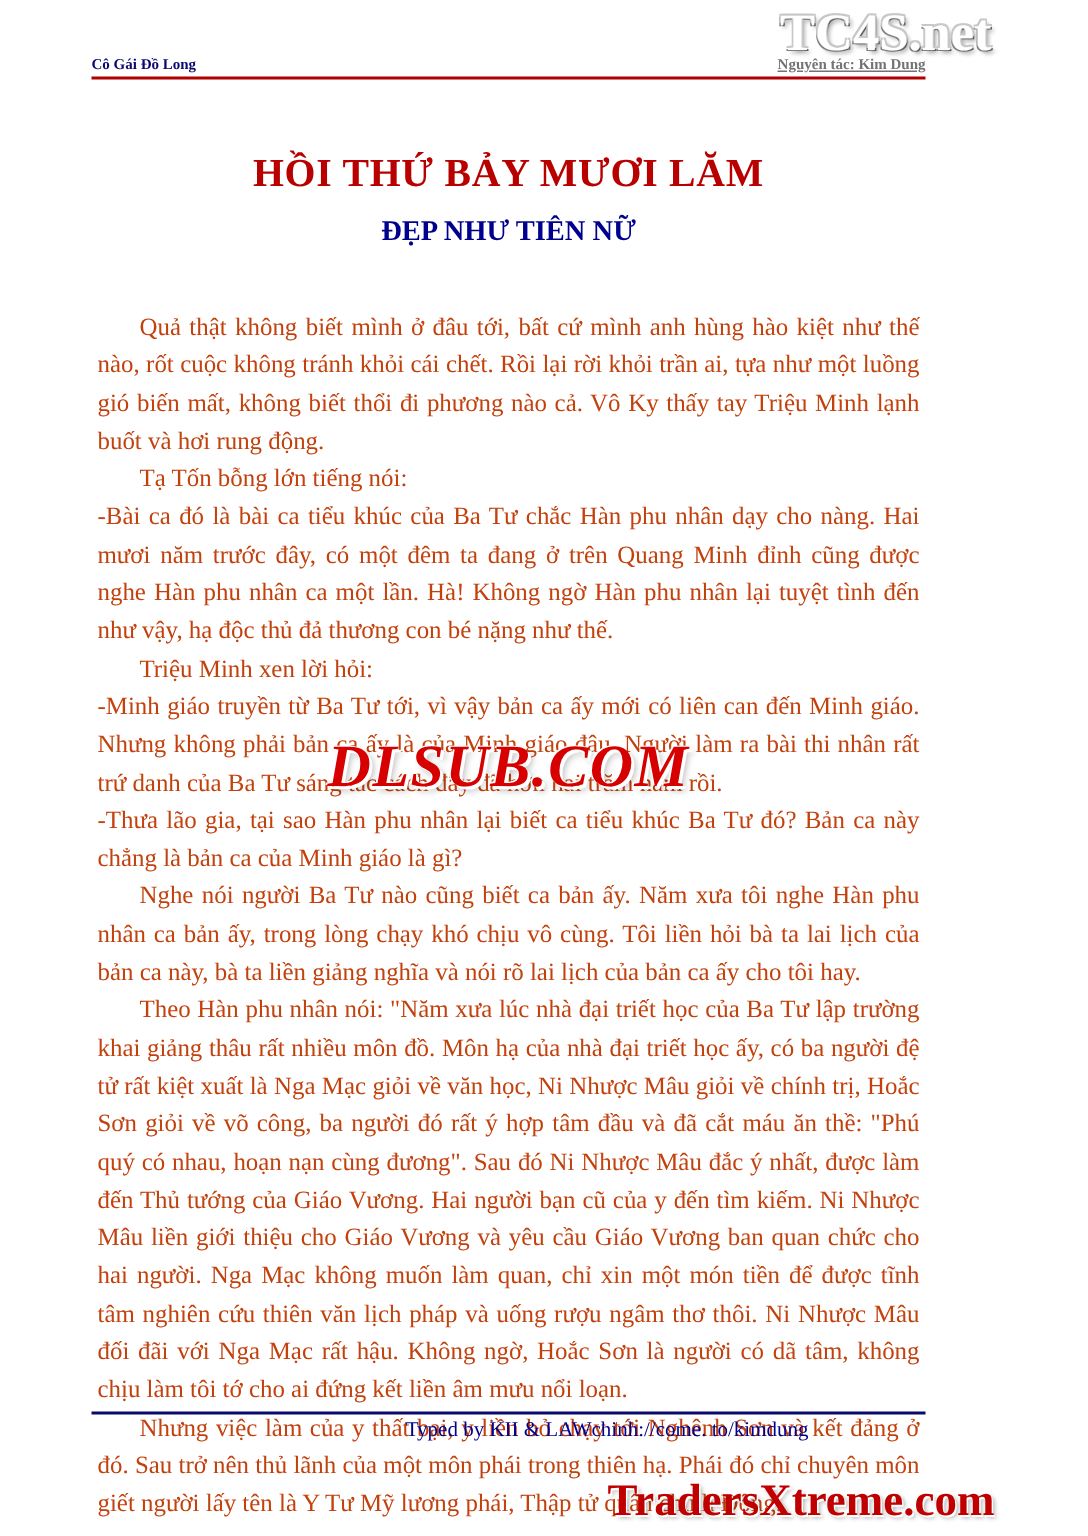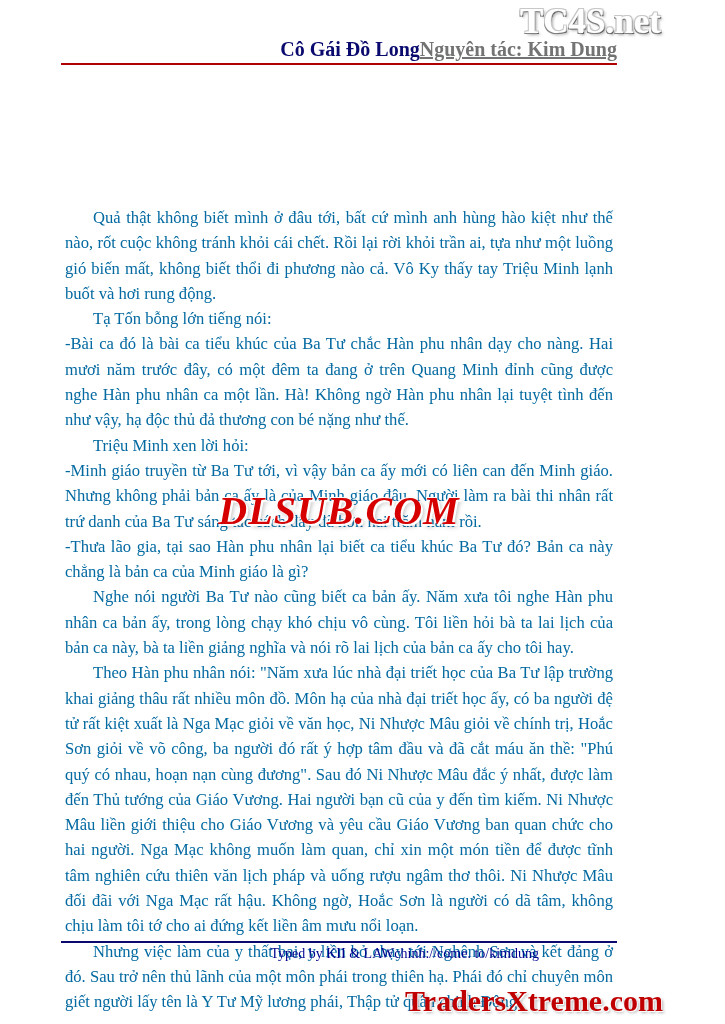--- a/index.html
+++ b/index.html
@@ -47,23 +47,23 @@
   
   .header {
     position: absolute;
     left: 58px;
     right: 58px;
     top: 38px;
     height: 24px;
   }
   .header-row {
     display: flex;
-    justify-content: flex-end;
+    justify-content: space-between;
     align-items: flex-end;
-    font-size: 20px;
+    font-size: 10px;
     font-weight: bold;
     font-family: "Liberation Serif", serif;
   }
   .header-left { color: #0a0a6e; }
   .header-right { color: #737373; text-decoration: underline; }
   .header-rule {
     margin-top: 2px;
     height: 2px;
     background: #b00000;
     width: 100%;
@@ -96,21 +96,21 @@
   
   .body-text {
     position: absolute;
     left: 62px;
     right: 62px;
     top: 205px;
     font-size: 16.6px;
     line-height: 25.3px;
     text-align: justify;
     font-family: "Liberation Serif", serif;
-    color: #0369a1;
+    color: #c2410c;
   }
   .body-text p {
     margin: 0;
     text-indent: 28px;
   }
   .body-text p.noindent {
     text-indent: 0;
   }
 
   
@@ -182,20 +182,24 @@
   <div class="watermark-top">TC4S.net</div>
 
   <div class="header">
     <div class="header-row">
       <div class="header-left">Cô Gái Đồ Long</div>
       <div class="header-right">Nguyên tác: Kim Dung</div>
     </div>
     <div class="header-rule"></div>
   </div>
 
+  <div class="title-block">
+    <div class="title-main">HỒI THỨ BẢY MƯƠI LĂM</div>
+    <div class="title-sub">ĐẸP NHƯ TIÊN NỮ</div>
+  </div>
 
   <div class="body-text">
     <p>Quả thật không biết mình ở đâu tới, bất cứ mình anh hùng hào kiệt như thế nào, rốt cuộc không tránh khỏi cái chết. Rồi lại rời khỏi trần ai, tựa như một luồng gió biến mất, không biết thổi đi phương nào cả. Vô Ky thấy tay Triệu Minh lạnh buốt và hơi rung động.</p>
     <p>Tạ Tốn bỗng lớn tiếng nói:</p>
     <p class="noindent">-Bài ca đó là bài ca tiểu khúc của Ba Tư chắc Hàn phu nhân dạy cho nàng. Hai mươi năm trước đây, có một đêm ta đang ở trên Quang Minh đỉnh cũng được nghe Hàn phu nhân ca một lần. Hà! Không ngờ Hàn phu nhân lại tuyệt tình đến như vậy, hạ độc thủ đả thương con bé nặng như thế.</p>
     <p>Triệu Minh xen lời hỏi:</p>
     <p class="noindent">-Minh giáo truyền từ Ba Tư tới, vì vậy bản ca ấy mới có liên can đến Minh giáo. Nhưng không phải bản ca ấy là của Minh giáo đâu. Người làm ra bài thi nhân rất trứ danh của Ba Tư sáng tác cách đây đã hơn hai trăm năm rồi.</p>
     <p class="noindent">-Thưa lão gia, tại sao Hàn phu nhân lại biết ca tiểu khúc Ba Tư đó? Bản ca này chẳng là bản ca của Minh giáo là gì?</p>
     <p>Nghe nói người Ba Tư nào cũng biết ca bản ấy. Năm xưa tôi nghe Hàn phu nhân ca bản ấy, trong lòng chạy khó chịu vô cùng. Tôi liền hỏi bà ta lai lịch của bản ca này, bà ta liền giảng nghĩa và nói rõ lai lịch của bản ca ấy cho tôi hay.</p>
     <p>Theo Hàn phu nhân nói: "Năm xưa lúc nhà đại triết học của Ba Tư lập trường khai giảng thâu rất nhiều môn đồ. Môn hạ của nhà đại triết học ấy, có ba người đệ tử rất kiệt xuất là Nga Mạc giỏi về văn học, Ni Nhược Mâu giỏi về chính trị, Hoắc Sơn giỏi về võ công, ba người đó rất ý hợp tâm đầu và đã cắt máu ăn thề: "Phú quý có nhau, hoạn nạn cùng đương". Sau đó Ni Nhược Mâu đắc ý nhất, được làm đến Thủ tướng của Giáo Vương. Hai người bạn cũ của y đến tìm kiếm. Ni Nhược Mâu liền giới thiệu cho Giáo Vương và yêu cầu Giáo Vương ban quan chức cho hai người. Nga Mạc không muốn làm quan, chỉ xin một món tiền để được tĩnh tâm nghiên cứu thiên văn lịch pháp và uống rượu ngâm thơ thôi. Ni Nhược Mâu đối đãi với Nga Mạc rất hậu. Không ngờ, Hoắc Sơn là người có dã tâm, không chịu làm tôi tớ cho ai đứng kết liền âm mưu nổi loạn.</p>

